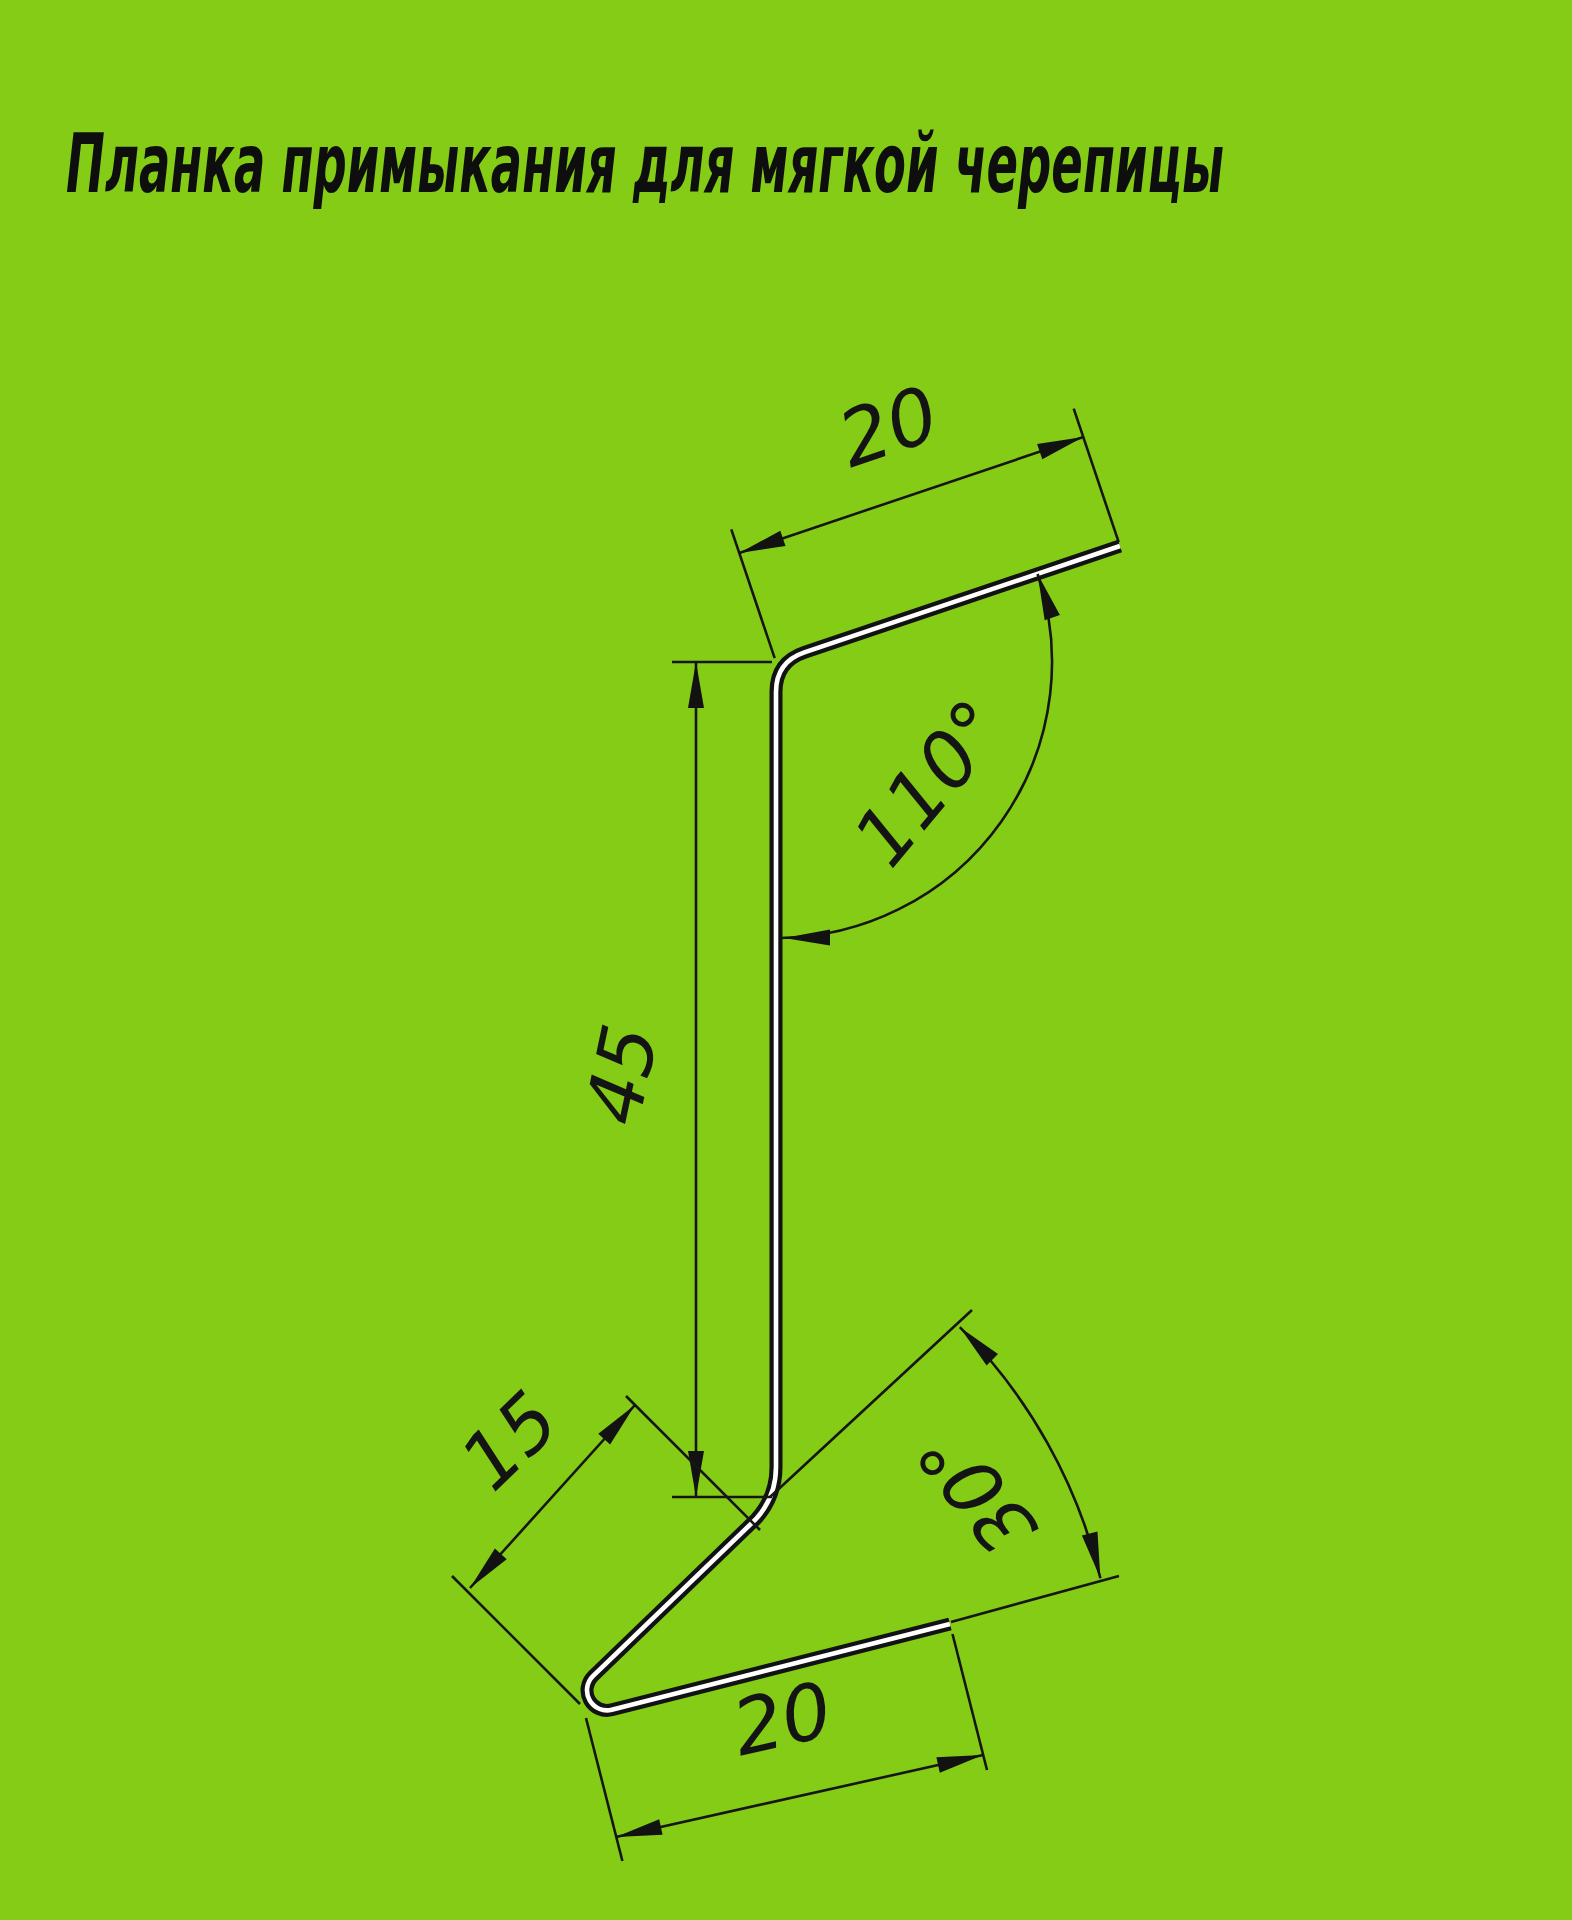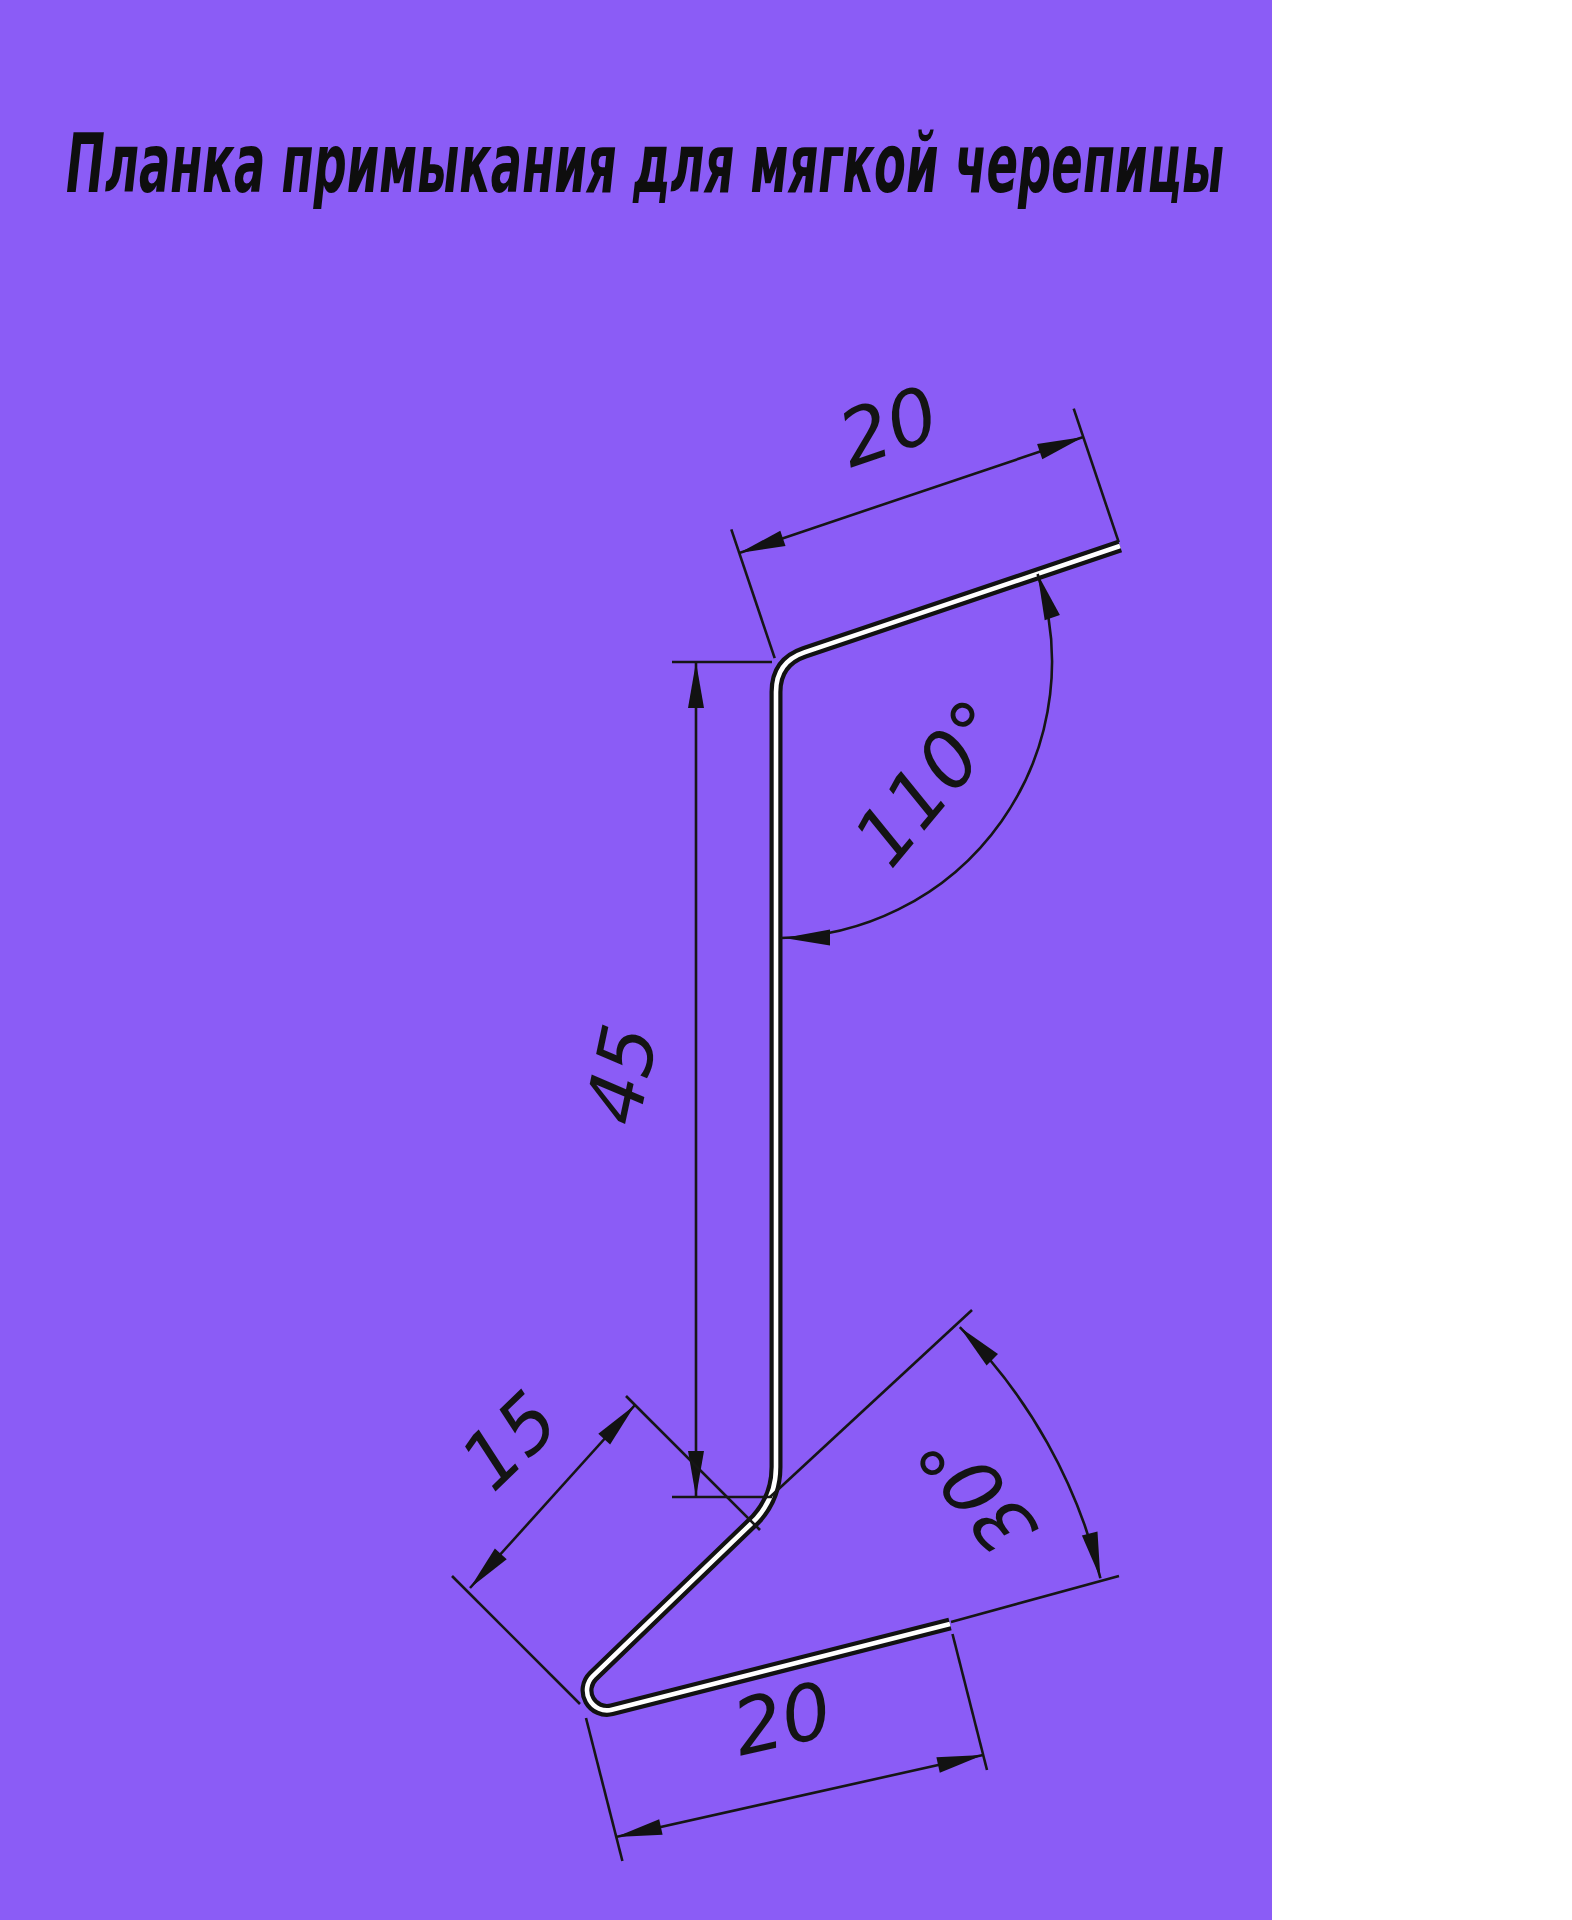--- a/index.html
+++ b/index.html
@@ -2,23 +2,23 @@
 <html><head>
 <meta charset="utf-8">
 <style>
   html, body {
     margin: 0;
     padding: 0;
     background: #ffffff;
   }
   .page {
     position: relative;
-    width: 1272px;
+    width: 1572px;
     height: 1920px;
-    background: #8b5cf6;
+    background: #84cc16;
     overflow: hidden;
   }
   svg { display: block; }
   .thin {
     fill: none;
     stroke: #161616;
     stroke-width: 2.6;
     stroke-linecap: butt;
   }
   .profile-outer {

